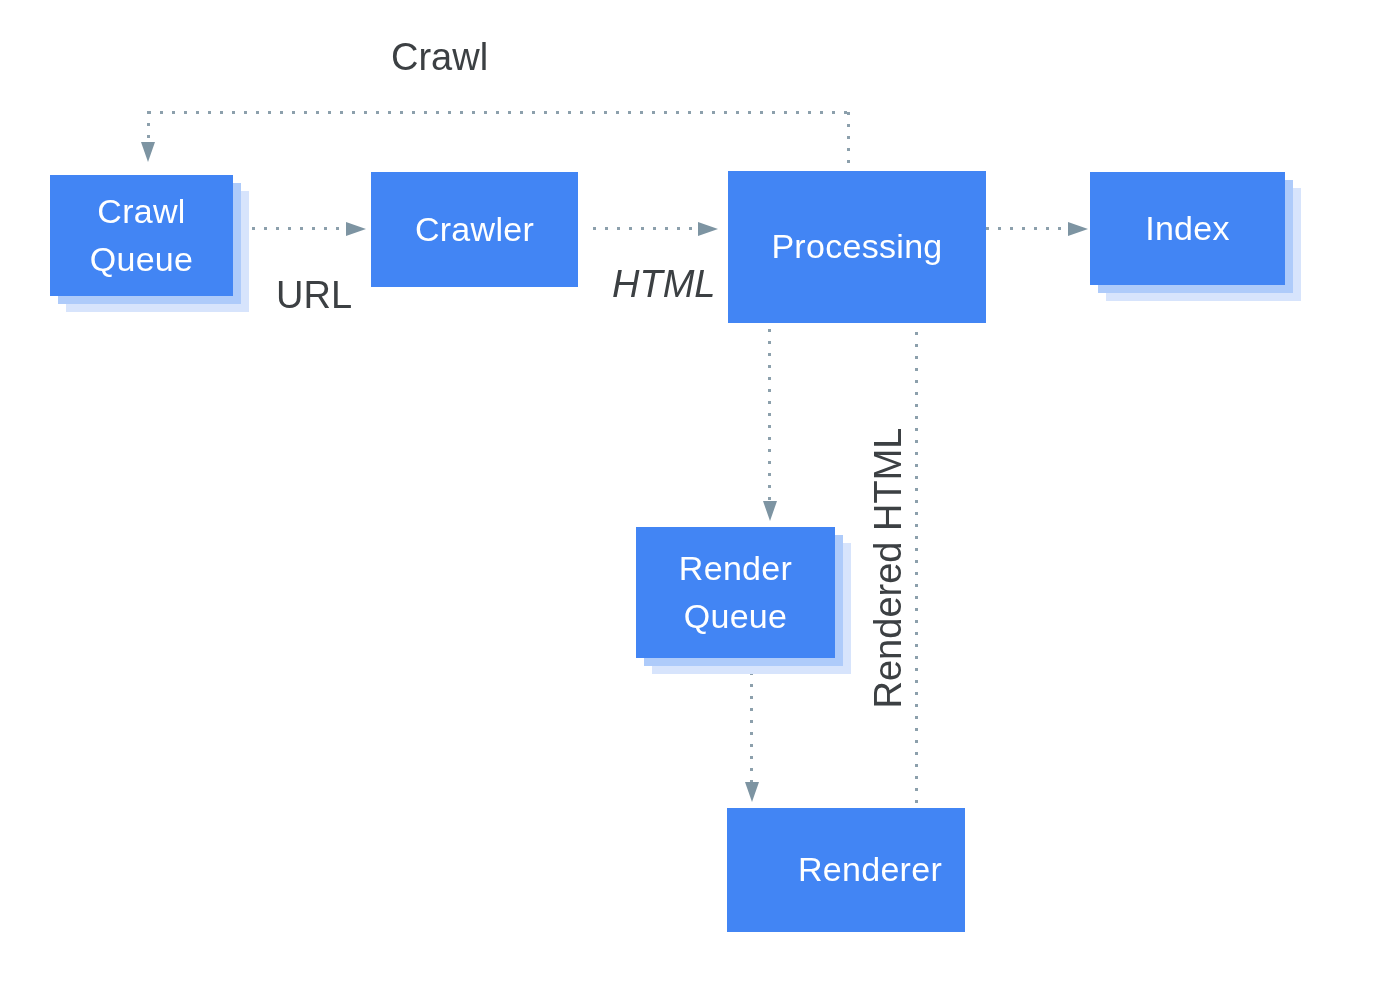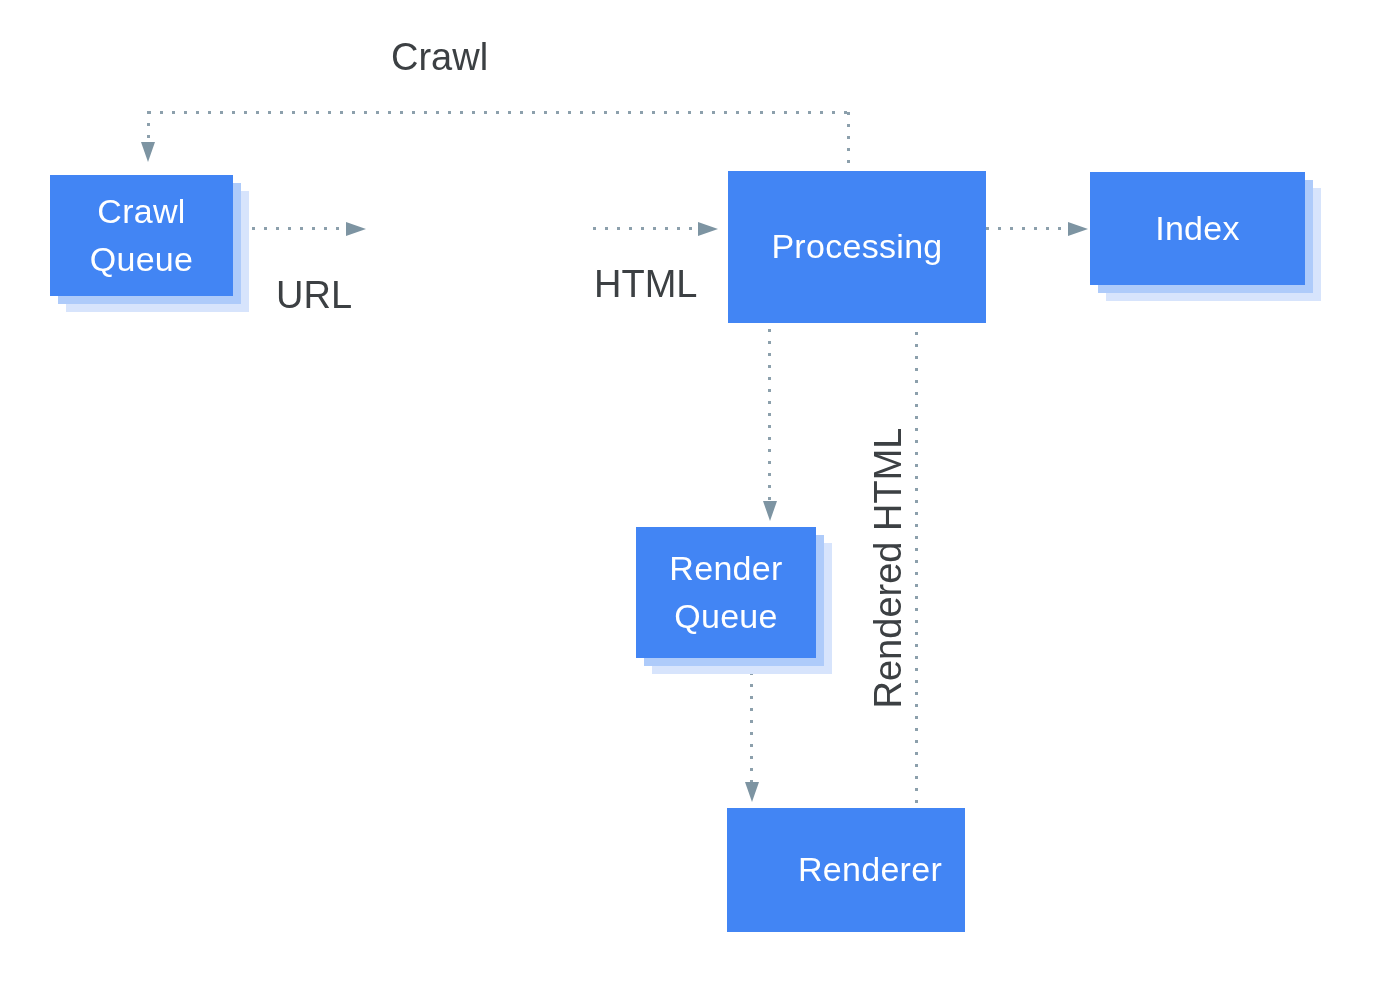--- a/index.html
+++ b/index.html
@@ -75,22 +75,22 @@
     width: 300px;
     text-align: center;
     transform: rotate(-90deg);
     transform-origin: center center;
   }
 
   
   #node-crawl-queue  { left: 50px;   top: 168px; width: 183px; height: 121px; margin-top: 7px; }
   #node-crawler      { left: 371px;  top: 172px; width: 207px; height: 115px; }
   #node-processing   { left: 728px;  top: 171px; width: 258px; height: 152px; }
-  #node-index        { left: 1090px; top: 172px; width: 215px; height: 113px; text-align: center; }
-  #node-render-queue { left: 636px;  top: 527px; width: 180px; height: 131px; }
+  #node-index        { left: 1090px; top: 172px; width: 195px; height: 113px; text-align: center; }
+  #node-render-queue { left: 636px;  top: 527px; width: 199px; height: 131px; }
   #node-renderer     { left: 727px;  top: 808px; width: 238px; height: 124px; padding-left: 48px; }
 
   
   
   #e1-dots { left: 252px; top: 227px; width: 94px; }
   #e1-arr  { left: 346px; top: 222px; }
   
   #e2-dots { left: 593px; top: 227px; width: 105px; }
   #e2-arr  { left: 698px; top: 222px; }
   
@@ -107,21 +107,21 @@
   
   #e6-dots { left: 750px; top: 672px; height: 110px; }
   #e6-arr  { left: 745px; top: 782px; }
   
   #e7-arr  { left: 910px; top: 295px; }
   #e7-dots { left: 915px; top: 320px; height: 487px; }
 
   
   #label-urls { left: 391px; top: 38px; }
   #label-url  { left: 276px; top: 276px; }
-  #label-html { left: 594px; top: 265px; }
+  #label-html { left: 612px; top: 265px; font-style: italic; }
   #label-rendered-html { left: 738px; top: 549px; }
 </style>
 </head>
 <body>
 
 <div class="stage">
 
   <div class="dots-v" id="e4-v-right"></div>
   <div class="dots-h" id="e4-h"></div>
   <div class="dots-v" id="e4-v-left"></div>
@@ -146,20 +146,23 @@
   <div class="arr arr-down" id="e6-arr"></div>
 
   <div class="dots-v" id="e7-dots"></div>
   <div class="arr arr-up" id="e7-arr"></div>
   <div class="edge-label vertical" id="label-rendered-html">Rendered HTML</div>
 
   <div class="node shadowed" id="node-crawl-queue">
     <span>Crawl
 Queue</span>
   </div>
+  <div class="node" id="node-crawler">
+    <span>Crawler</span>
+  </div>
   <div class="node" id="node-processing">
     <span>Processing</span>
   </div>
   <div class="node shadowed" id="node-index">
     <span>Index</span>
   </div>
   <div class="node shadowed" id="node-render-queue">
     <span>Render
 Queue</span>
   </div>

